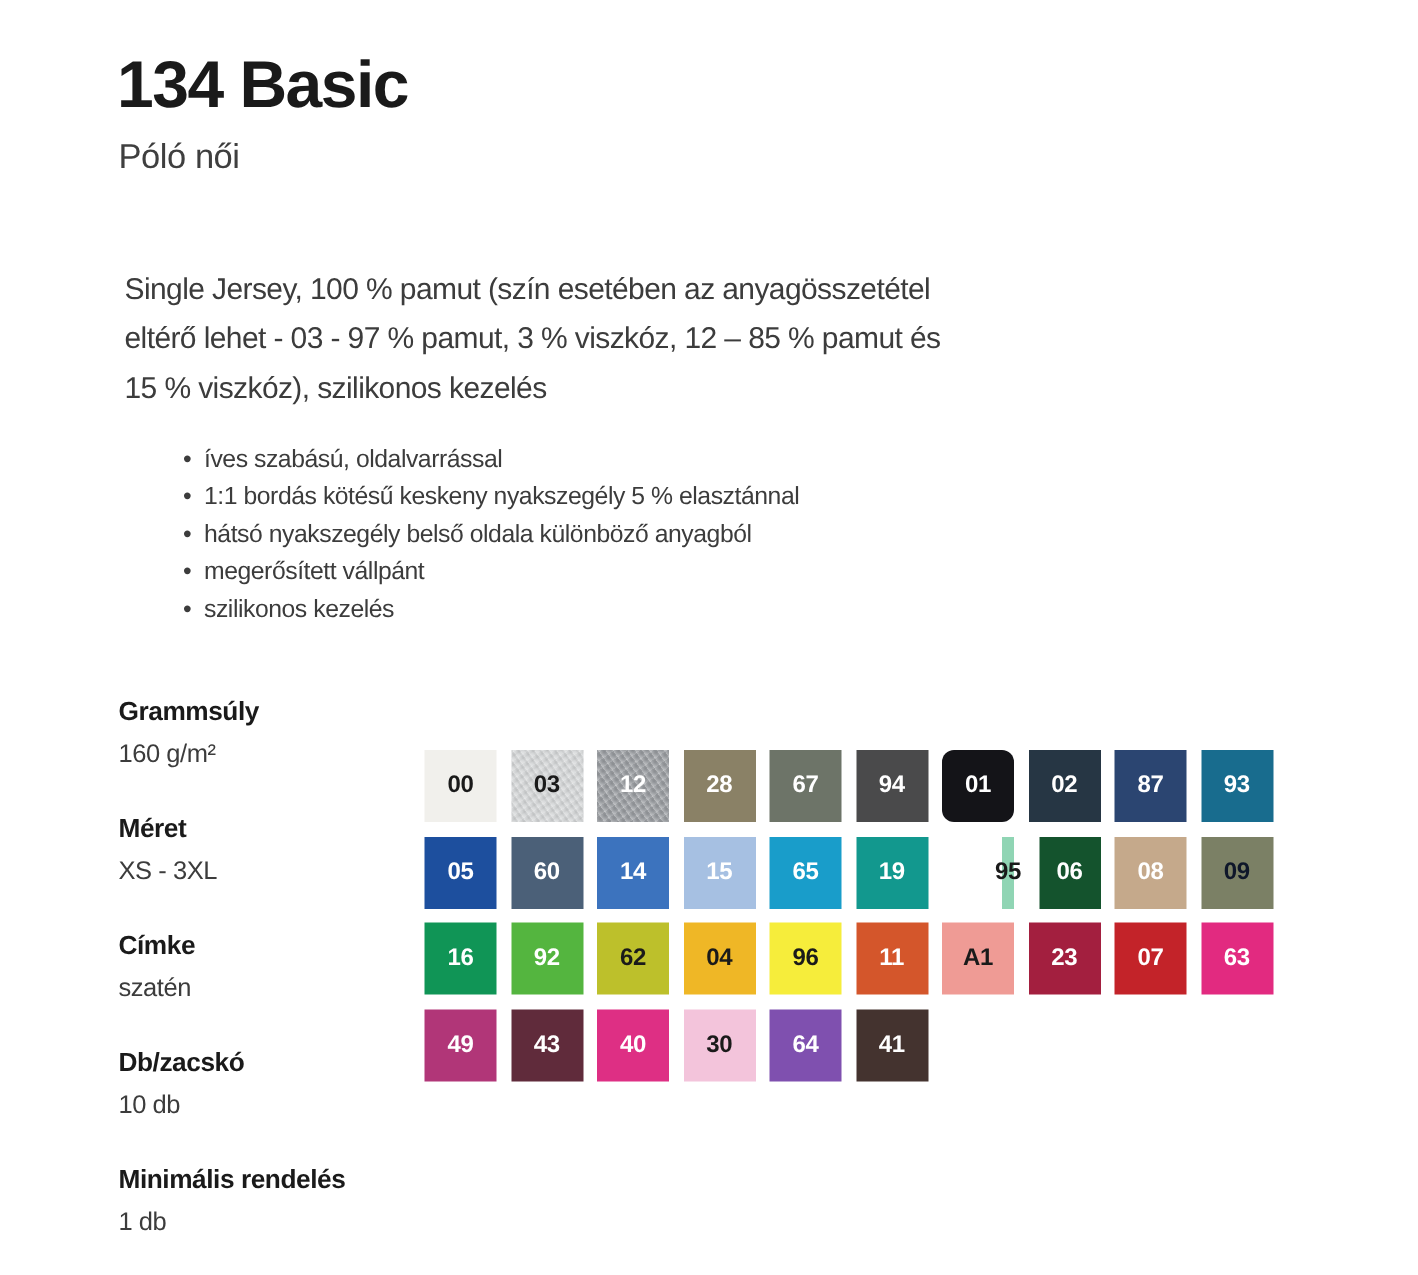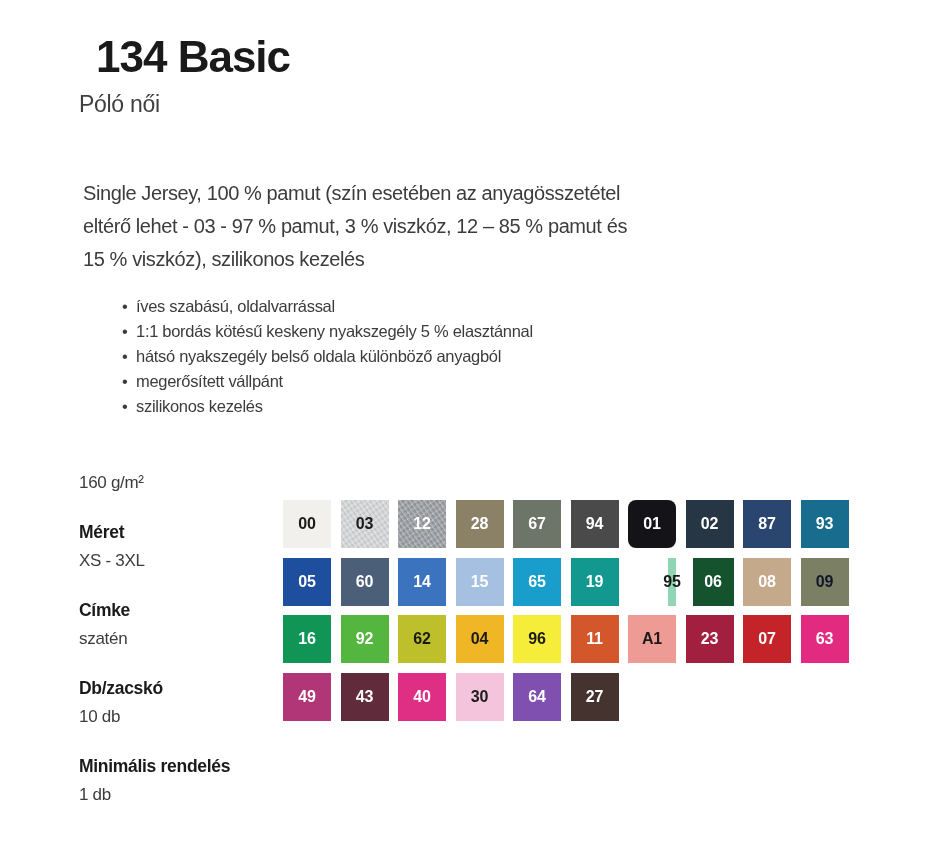--- a/index.html
+++ b/index.html
@@ -4,21 +4,21 @@
 <style>
   html,body{margin:0;padding:0;background:#ffffff;}
   .page{
     position:relative;
     width:945px;height:850px;
     background:#ffffff;
     font-family:"Liberation Sans", sans-serif;
     overflow:hidden;
   }
   .title{
-    position:absolute;left:96px;top:34px;
+    position:absolute;left:78px;top:34px;
     font-size:44px;font-weight:700;color:#1a1a1a;
     letter-spacing:-1px;line-height:1.05;margin:0;
   }
   .subtitle{
     position:absolute;left:79px;top:91px;
     font-size:23px;font-weight:400;color:#3f3f3f;
     letter-spacing:-0.3px;
   }
   .desc{
     position:absolute;left:79px;top:173px;width:620px;
@@ -83,20 +83,21 @@
 15 % viszkóz), szilikonos kezelés</p>
   <ul class="features" id="features">
       <li>íves szabású, oldalvarrással</li>
       <li>1:1 bordás kötésű keskeny nyakszegély 5 % elasztánnal</li>
       <li>hátsó nyakszegély belső oldala különböző anyagból</li>
       <li>megerősített vállpánt</li>
       <li>szilikonos kezelés</li>
     </ul>
   <div class="specs" id="specs">
       <div class="spec-group">
+        <div class="spec-label">Grammsúly</div>
         <div class="spec-value">160 g/m²</div>
       </div>
       <div class="spec-group">
         <div class="spec-label">Méret</div>
         <div class="spec-value">XS - 3XL</div>
       </div>
       <div class="spec-group">
         <div class="spec-label">Címke</div>
         <div class="spec-value">szatén</div>
       </div>
@@ -138,15 +139,15 @@
       <div class="swatch" style="background-color: rgb(212, 86, 43); color: rgb(255, 255, 255);">11</div>
       <div class="swatch" style="background-color: rgb(239, 155, 149); color: rgb(26, 26, 26);">A1</div>
       <div class="swatch" style="background-color: rgb(163, 31, 63); color: rgb(255, 255, 255);">23</div>
       <div class="swatch" style="background-color: rgb(195, 35, 41); color: rgb(255, 255, 255);">07</div>
       <div class="swatch" style="background-color: rgb(226, 42, 128); color: rgb(255, 255, 255);">63</div>
       <div class="swatch" style="background-color: rgb(177, 54, 120); color: rgb(255, 255, 255);">49</div>
       <div class="swatch" style="background-color: rgb(96, 43, 59); color: rgb(255, 255, 255);">43</div>
       <div class="swatch" style="background-color: rgb(222, 47, 132); color: rgb(255, 255, 255);">40</div>
       <div class="swatch" style="background-color: rgb(243, 196, 219); color: rgb(26, 26, 26);">30</div>
       <div class="swatch" style="background-color: rgb(127, 80, 175); color: rgb(255, 255, 255);">64</div>
-      <div class="swatch" style="background-color: rgb(68, 51, 47); color: rgb(255, 255, 255);">27</div>
+      <div class="swatch" style="background-color: rgb(68, 51, 47); color: rgb(255, 255, 255);">41</div>
     </div>
 </div>
 
 </body></html>

